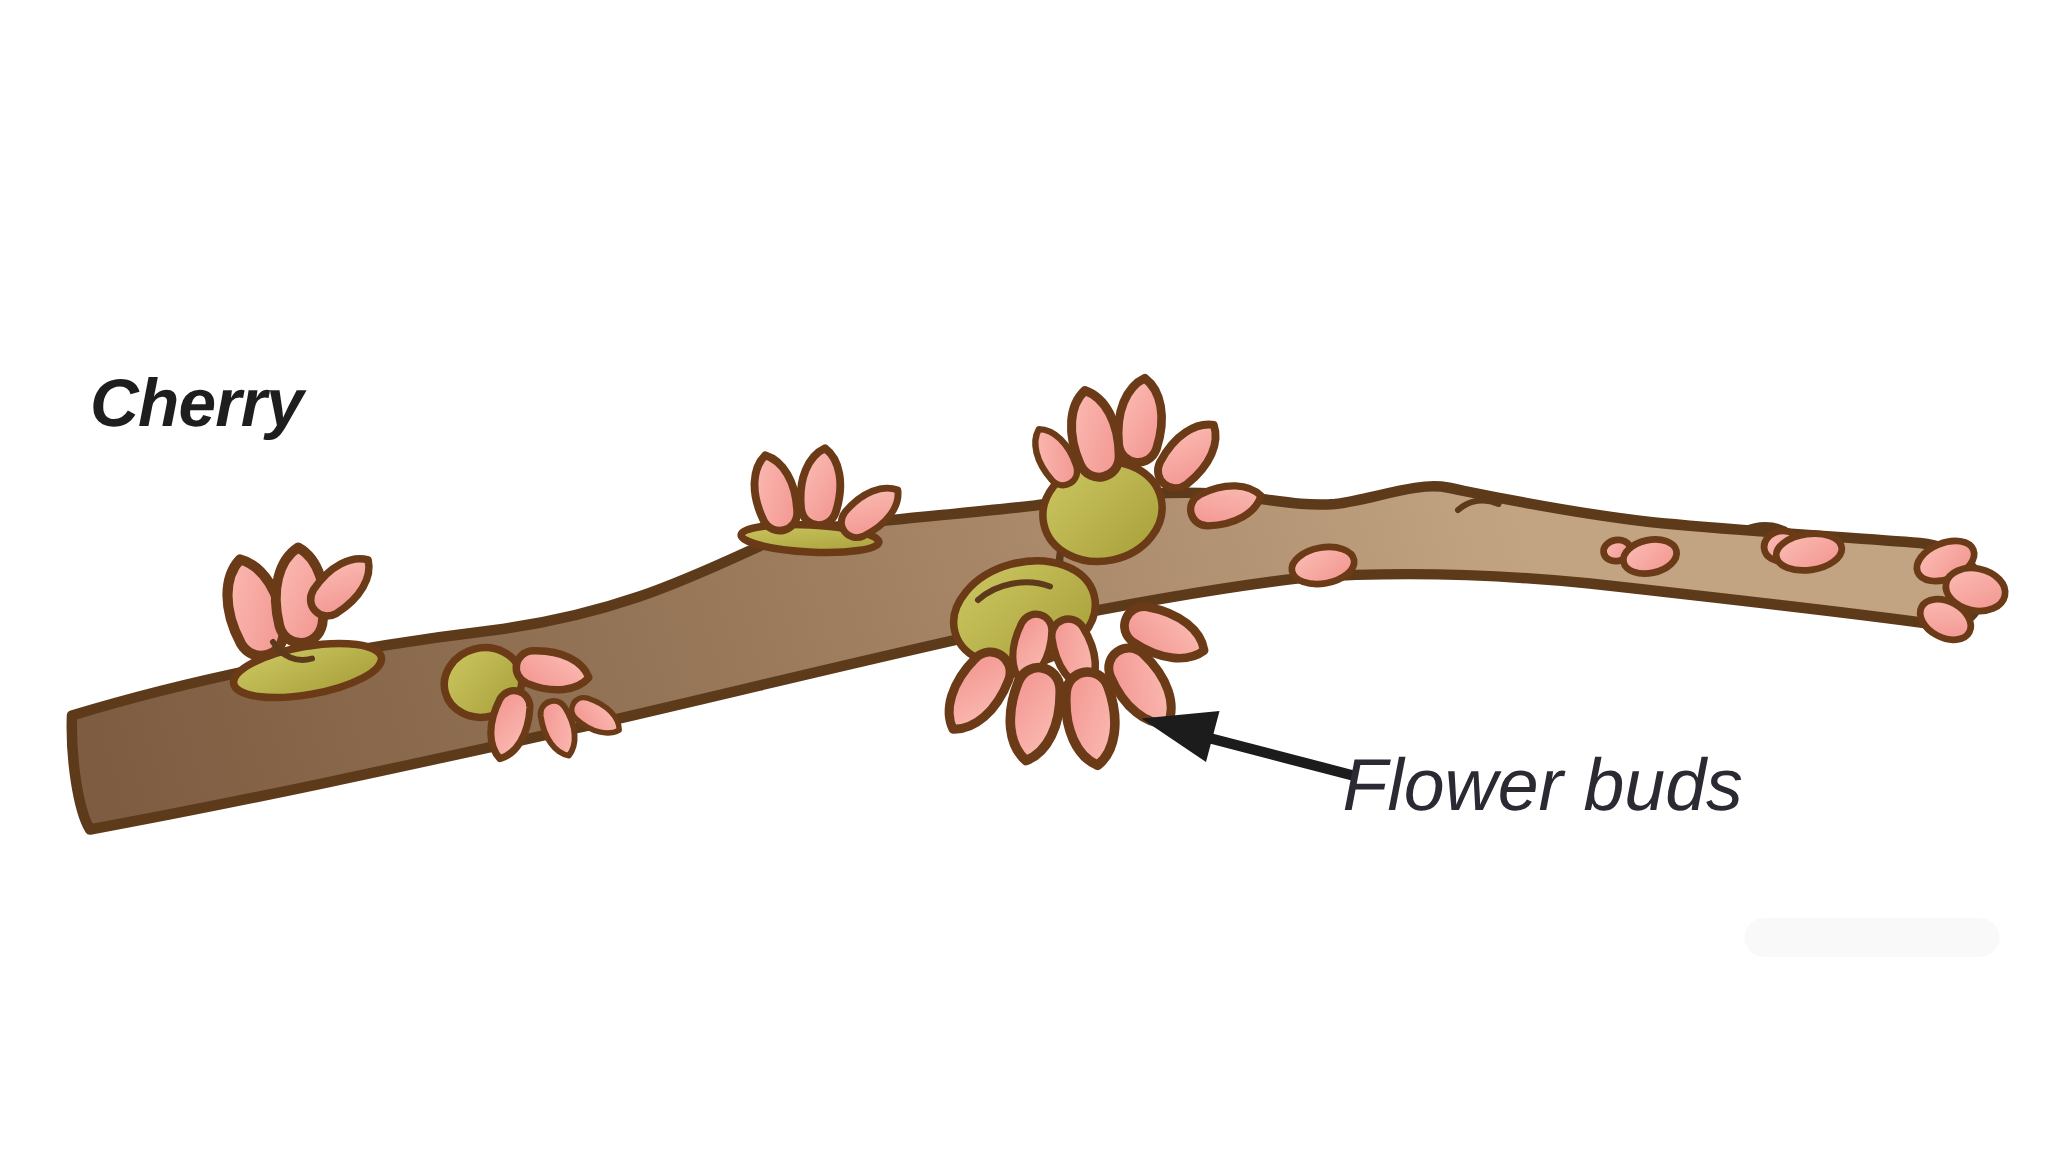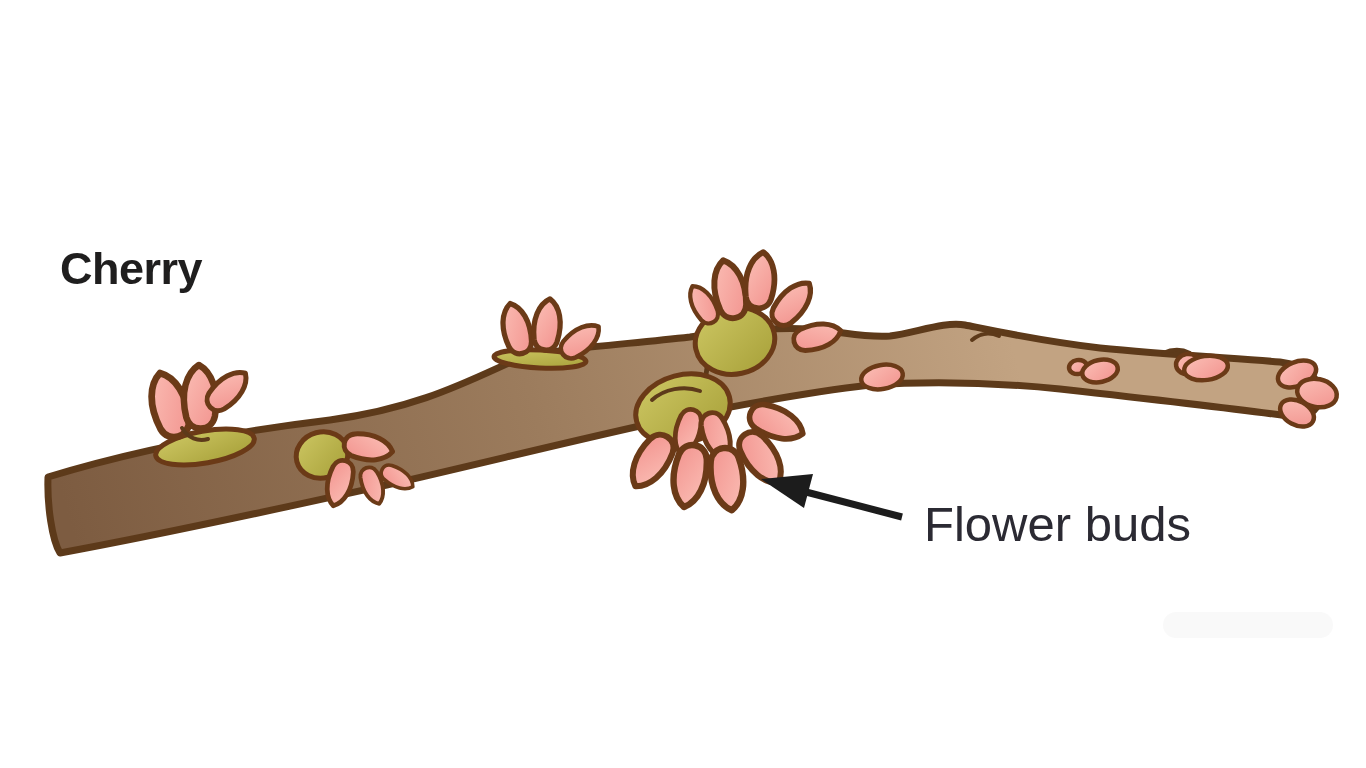--- a/index.html
+++ b/index.html
@@ -9,20 +9,21 @@
     height: 768px;
     overflow: hidden;
     background: var(--page-bg, #ffffff);
     font-family: "Liberation Sans", sans-serif;
   }
   .canvas {
     position: relative;
     width: 1366px;
     height: 764px;
     background: var(--page-bg, #ffffff);
+    font-style: italic;
   }
   .illustration-svg {
     position: absolute;
     left: 0;
     top: 0;
     width: 1366px;
     height: 768px;
     display: block;
   }
   .diagram-title {
@@ -31,21 +32,21 @@
     top: 246px;
     font-size: 45px;
     font-weight: 700;
     letter-spacing: -0.5px;
     color: var(--title-color, #1f1e1e);
     line-height: 1;
     white-space: nowrap;
   }
   .buds-label {
     position: absolute;
-    left: 924px;
+    left: 895px;
     top: 500px;
     font-size: 49px;
     font-weight: 400;
     color: var(--label-color, #2b2a33);
     line-height: 1;
     white-space: nowrap;
   }
   .artifact-smudge {
     position: absolute;
     left: 1163px;

